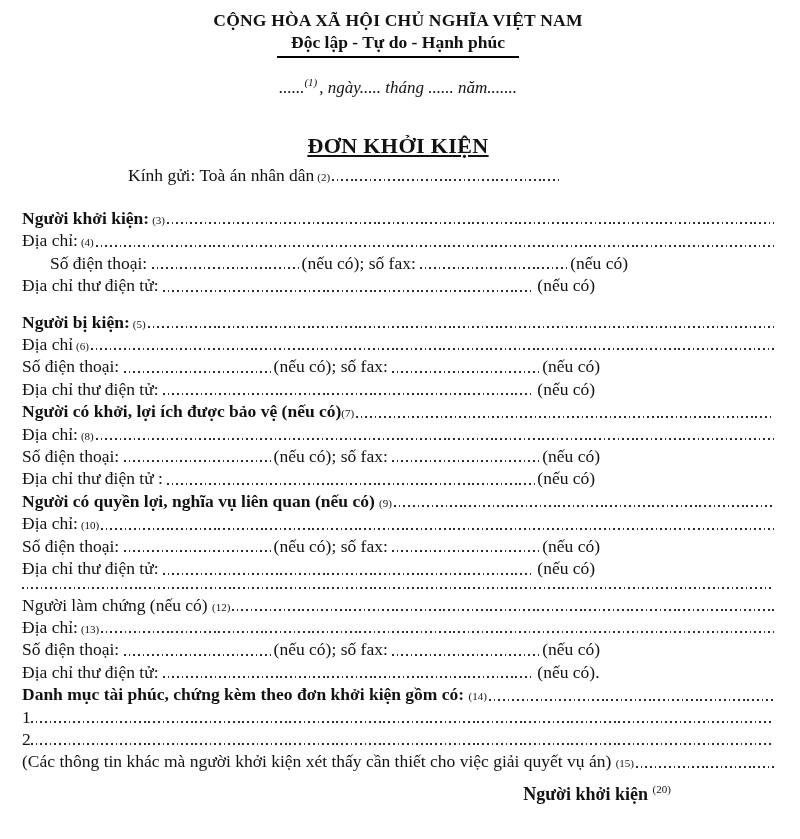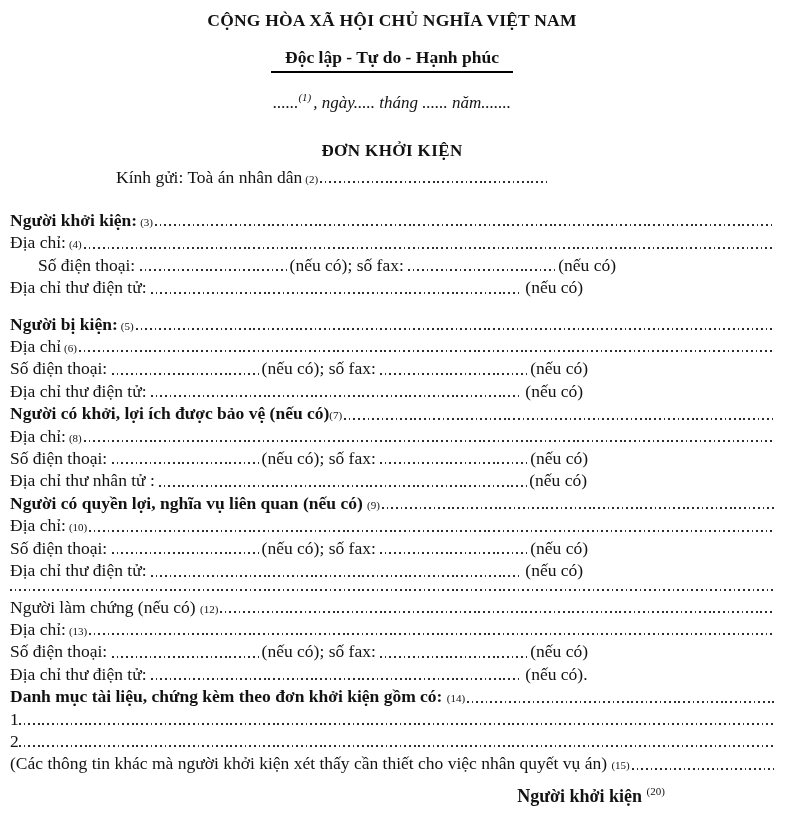--- a/index.html
+++ b/index.html
@@ -1,40 +1,40 @@
 <!DOCTYPE html>
 <html><head>
 <meta charset="utf-8">
 <style>
   html, body { margin: 0; padding: 0; }
   body {
     width: 800px; height: 839px; background: #ffffff; overflow: hidden;
     font-family: "Liberation Serif", "DejaVu Serif", serif;
     color: #121212;
   }
-  .page { padding: 8px 26px 0 10px; }
+  .page { padding: 8px 26px 0 22px; }
 
   .c { text-align: center; }
   .b { font-weight: bold; }
   .i { font-style: italic; }
 
   sup {
     font-size: 11px; line-height: 0; vertical-align: super;
     margin: 0 2px 0 3px; letter-spacing: 0;
   }
   sup.tight { margin-left: 0; }
 
   .nat-title { font-size: 17.5px; letter-spacing: 0.2px; padding-top: 2px; }
-  .motto-wrap { margin-top: 16px; }
+  .motto-wrap { margin-top: 1px; }
   .motto {
     display: inline-block; font-size: 17.5px;
     border-bottom: 2px solid #000; padding: 0 14px 3px 14px;
   }
   .date-line { margin-top: 20px; font-size: 17px; }
-  .form-title { margin-top: 28px; font-size: 17px; letter-spacing: 0.4px; }
+  .form-title { margin-top: 35px; font-size: 22px; letter-spacing: 0.4px; text-decoration: underline; }
 
   .salutation {
     display: flex; align-items: baseline; white-space: pre;
     margin: 6px 0 21px 106px; font-size: 17.5px;
   }
 
   .line {
     display: flex; align-items: baseline; white-space: pre;
     font-size: 17.5px; line-height: 22.4px;
   }
@@ -103,21 +103,21 @@
   <div class="line">
     <span class="b">Người có khởi, lợi ích được bảo vệ (nếu có)</span><sup class="tight">(7)</sup><span class="lead fill"></span>
   </div>
   <div class="line">
     <span>Địa chỉ:</span><sup>(8)</sup><span class="lead fill"></span>
   </div>
   <div class="line">
     <span>Số điện thoại: </span><span class="lead w150"></span><span>(nếu có); số fax: </span><span class="lead w150"></span><span>(nếu có)</span>
   </div>
   <div class="line">
-    <span>Địa chỉ thư nhân tử : </span><span class="lead w370"></span><span>(nếu có)</span>
+    <span>Địa chỉ thư điện tử : </span><span class="lead w370"></span><span>(nếu có)</span>
   </div>
 
   <div class="line">
     <span class="b">Người có quyền lợi, nghĩa vụ liên quan (nếu có) </span><sup class="tight">(9)</sup><span class="lead fill"></span>
   </div>
   <div class="line">
     <span>Địa chỉ:</span><sup>(10)</sup><span class="lead fill"></span>
   </div>
   <div class="line">
     <span>Số điện thoại: </span><span class="lead w150"></span><span>(nếu có); số fax: </span><span class="lead w150"></span><span>(nếu có)</span>
@@ -137,30 +137,30 @@
     <span>Địa chỉ:</span><sup>(13)</sup><span class="lead fill"></span>
   </div>
   <div class="line">
     <span>Số điện thoại: </span><span class="lead w150"></span><span>(nếu có); số fax: </span><span class="lead w150"></span><span>(nếu có)</span>
   </div>
   <div class="line">
     <span>Địa chỉ thư điện tử: </span><span class="lead w370"></span><span> (nếu có).</span>
   </div>
 
   <div class="line">
-    <span class="b">Danh mục tài liệu, chứng kèm theo đơn khởi kiện gồm có: </span><sup class="tight">(14)</sup><span class="lead fill"></span>
+    <span class="b">Danh mục tài phúc, chứng kèm theo đơn khởi kiện gồm có: </span><sup class="tight">(14)</sup><span class="lead fill"></span>
   </div>
   <div class="line">
     <span>1</span><span class="lead fill"></span>
   </div>
   <div class="line">
     <span>2</span><span class="lead fill"></span>
   </div>
 
   <div class="line">
-    <span>(Các thông tin khác mà người khởi kiện xét thấy cần thiết cho việc nhân quyết vụ án) </span><sup class="tight">(15)</sup><span class="lead fill"></span>
+    <span>(Các thông tin khác mà người khởi kiện xét thấy cần thiết cho việc giải quyết vụ án) </span><sup class="tight">(15)</sup><span class="lead fill"></span>
   </div>
 
   <div class="signature">
     <span class="b">Người khởi kiện </span><sup class="tight">(20)</sup>
   </div>
 
 </div>
 
 </body></html>

